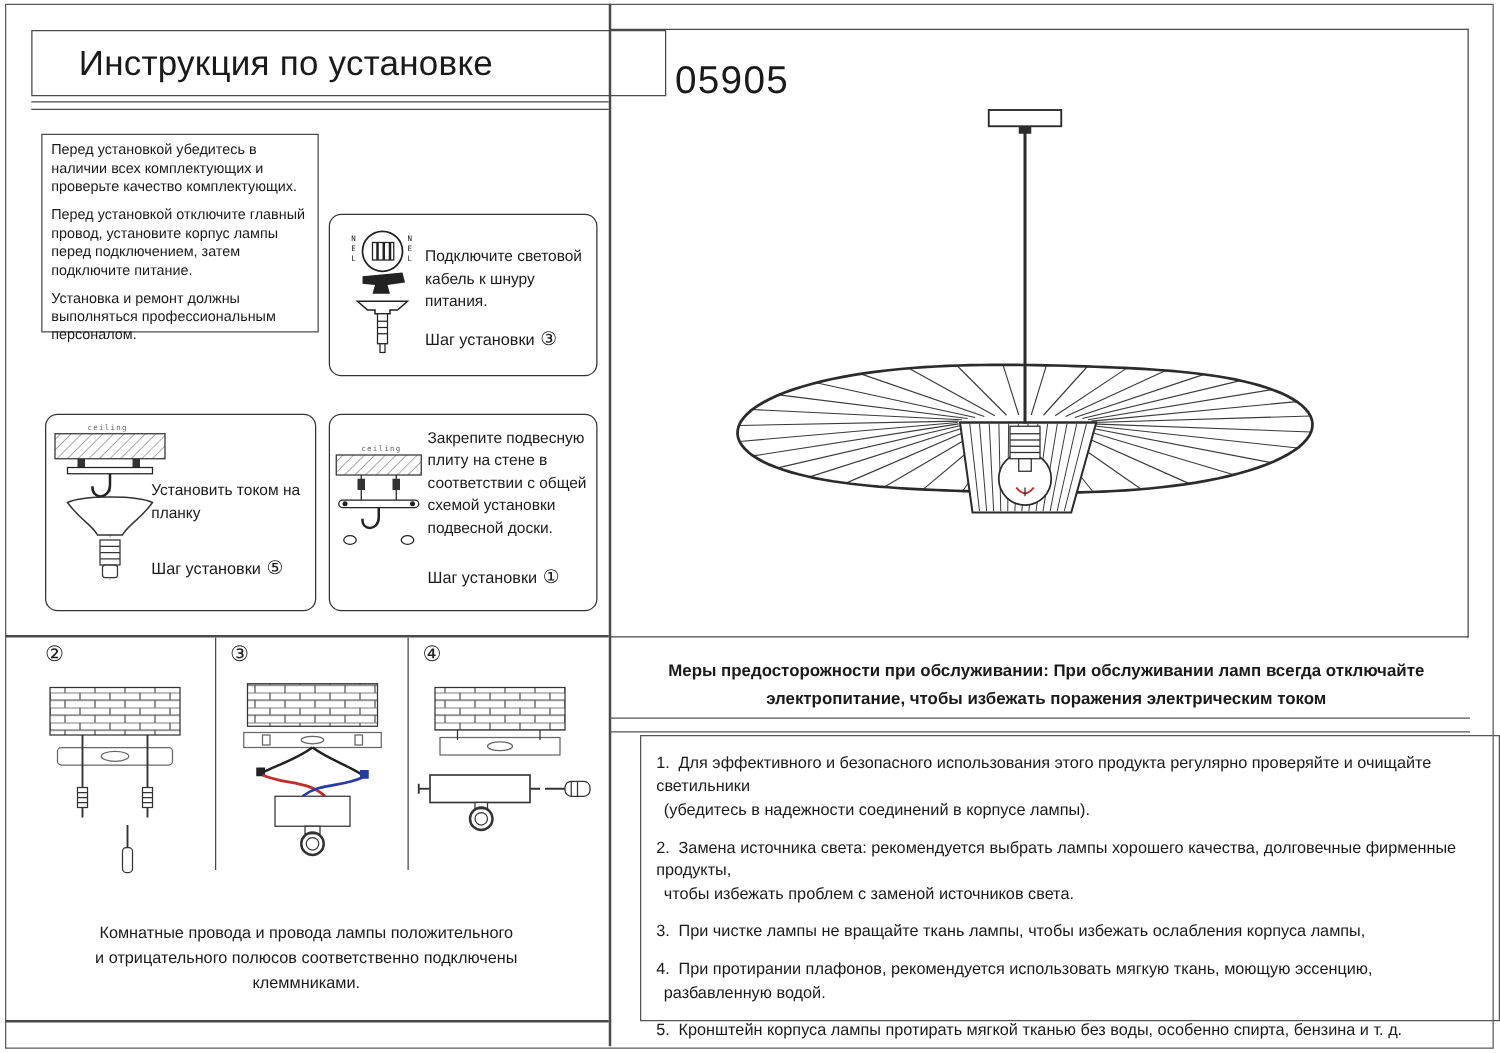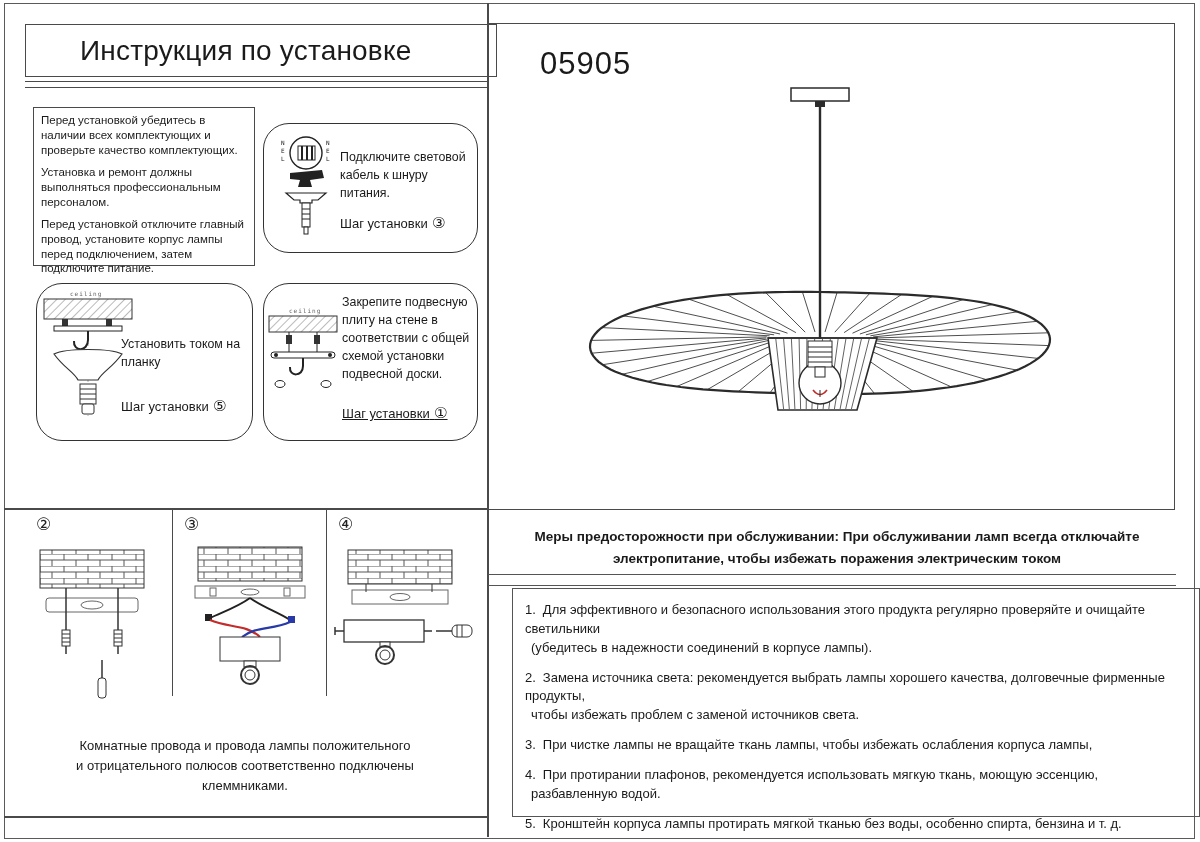--- a/index.html
+++ b/index.html
@@ -1,29 +1,29 @@
 <!DOCTYPE html>
 <html><head>
 <meta charset="utf-8">
 <style>
   html,body{margin:0;padding:0;background:#fff;}
   body{width:1200px;height:842px;position:relative;overflow:hidden;
        font-family:"Liberation Sans",sans-serif;color:#1a1a1a;}
   .abs{position:absolute;}
   .line{position:absolute;background:#4a4a4a;}
   .page-border{left:4px;top:3px;width:1189px;height:834px;border:1.5px solid #5a5a5a;}
-  .title-box{left:25px;top:24px;width:472px;height:53px;border:1.5px solid #4a4a4a;
-             display:flex;align-items:center;padding-left:54px;box-sizing:border-box;
+  .title-box{left:25px;top:24px;width:508px;height:53px;border:1.5px solid #4a4a4a;
+             display:flex;align-items:center;padding-left:37px;box-sizing:border-box;
              font-size:28px;letter-spacing:.2px;}
   .band{left:25px;top:81px;width:462px;height:7px;border-top:1.5px solid #4a4a4a;border-bottom:1.5px solid #4a4a4a;box-sizing:border-box;}
   .band2{left:488px;top:574px;width:688px;height:12px;border-top:1.2px solid #555;border-bottom:1.2px solid #555;box-sizing:border-box;}
   .safety-box{left:33px;top:107px;width:222px;height:159px;border:1.2px solid #4a4a4a;
               box-sizing:border-box;padding:5px 7px;font-size:11.5px;line-height:1.3;}
   .safety-box p{margin:0 0 7px 0;}
-  .rbox{border:1.3px solid #333;border-radius:26px;box-sizing:border-box;}
+  .rbox{border:1.3px solid #333;border-radius:10px;box-sizing:border-box;margin-top:48px;}
   .rbox-a{left:263px;top:123px;width:215px;height:130px;}
   .rbox-b{left:36px;top:283px;width:217px;height:158px;}
   .rbox-c{left:263px;top:283px;width:215px;height:158px;}
   .step-text{font-size:12.4px;line-height:1.45;}
   .step-label{font-size:13px;}
   .cnum{font-family:"DejaVu Sans",sans-serif;font-size:15px;}
   .pnum{font-family:"DejaVu Sans",sans-serif;font-size:17px;color:#222;}
   .lamp-box{left:488px;top:23px;width:687px;height:487px;border:1.5px solid #4a4a4a;border-left:none;box-sizing:border-box;}
   .model{left:540px;top:46px;font-size:31px;letter-spacing:1px;}
   .warning{left:497px;top:526px;width:680px;font-size:13.5px;font-weight:600;line-height:1.65;text-align:center;}
@@ -47,22 +47,22 @@
 <div class="line" style="left:172px;top:510px;width:1.2px;height:186px;"></div>
 <div class="line" style="left:326px;top:510px;width:1.2px;height:186px;"></div>
 
 <div class="abs title-box">
   <span>Инструкция по установке</span>
 </div>
 <div class="abs band"></div>
 
 <div class="abs safety-box">
   <p>Перед установкой убедитесь в наличии всех комплектующих и проверьте качество комплектующих.</p>
+  <p>Перед установкой отключите главный провод, установите корпус лампы перед подключением, затем подключите питание.</p>
   <p>Установка и ремонт должны выполняться профессиональным персоналом.</p>
-  <p>Перед установкой отключите главный провод, установите корпус лампы перед подключением, затем подключите питание.</p>
 </div>
 
 <div class="abs rbox rbox-a">
   <svg class="abs" style="left:12px;top:8px;" width="60" height="108" viewBox="0 0 60 108">
     <circle cx="30" cy="21" r="16" fill="none" stroke="#222" stroke-width="1.4"></circle>
     <rect x="22" y="14" width="17" height="14" fill="none" stroke="#222"></rect>
     <line x1="26" y1="14" x2="26" y2="28" stroke="#222" stroke-width="2"></line>
     <line x1="31" y1="14" x2="31" y2="28" stroke="#222" stroke-width="2"></line>
     <line x1="36" y1="14" x2="36" y2="28" stroke="#222" stroke-width="2"></line>
     <text x="5" y="13" font-size="6" fill="#222">N</text>
@@ -128,21 +128,21 @@
     <rect x="19" y="29" width="6" height="9" fill="#333"></rect>
     <rect x="47" y="29" width="6" height="9" fill="#333"></rect>
     <rect x="4" y="46" width="64" height="6" rx="3" fill="#fff" stroke="#222"></rect>
     <circle cx="9" cy="49" r="2" fill="#222"></circle>
     <circle cx="63" cy="49" r="2" fill="#222"></circle>
     <path d="M36,52 v8 c0,11 -14,11 -13,1" fill="none" stroke="#222" stroke-width="2"></path>
     <ellipse cx="13" cy="78" rx="5" ry="3.5" fill="#fff" stroke="#222"></ellipse>
     <ellipse cx="59" cy="78" rx="5" ry="3.5" fill="#fff" stroke="#222"></ellipse>
   </svg>
   <div class="abs step-text" style="left:78px;top:10px;width:132px;">Закрепите подвесную плиту на стене в соответствии с общей схемой установки подвесной доски.</div>
-  <div class="abs" style="left:78px;top:120px;text-decoration:underline;">
+  <div class="abs" style="left:78px;top:120px;">
     <span class="step-label">Шаг установки</span>
     <span class="cnum">①</span>
   </div>
 </div>
 
 <span class="abs pnum" style="left:36px;top:514px;">②</span>
 <span class="abs pnum" style="left:184px;top:514px;">③</span>
 <span class="abs pnum" style="left:338px;top:514px;">④</span>
 
 <svg class="abs" style="left:28px;top:542px;" width="130" height="160" viewBox="0 0 130 160">

